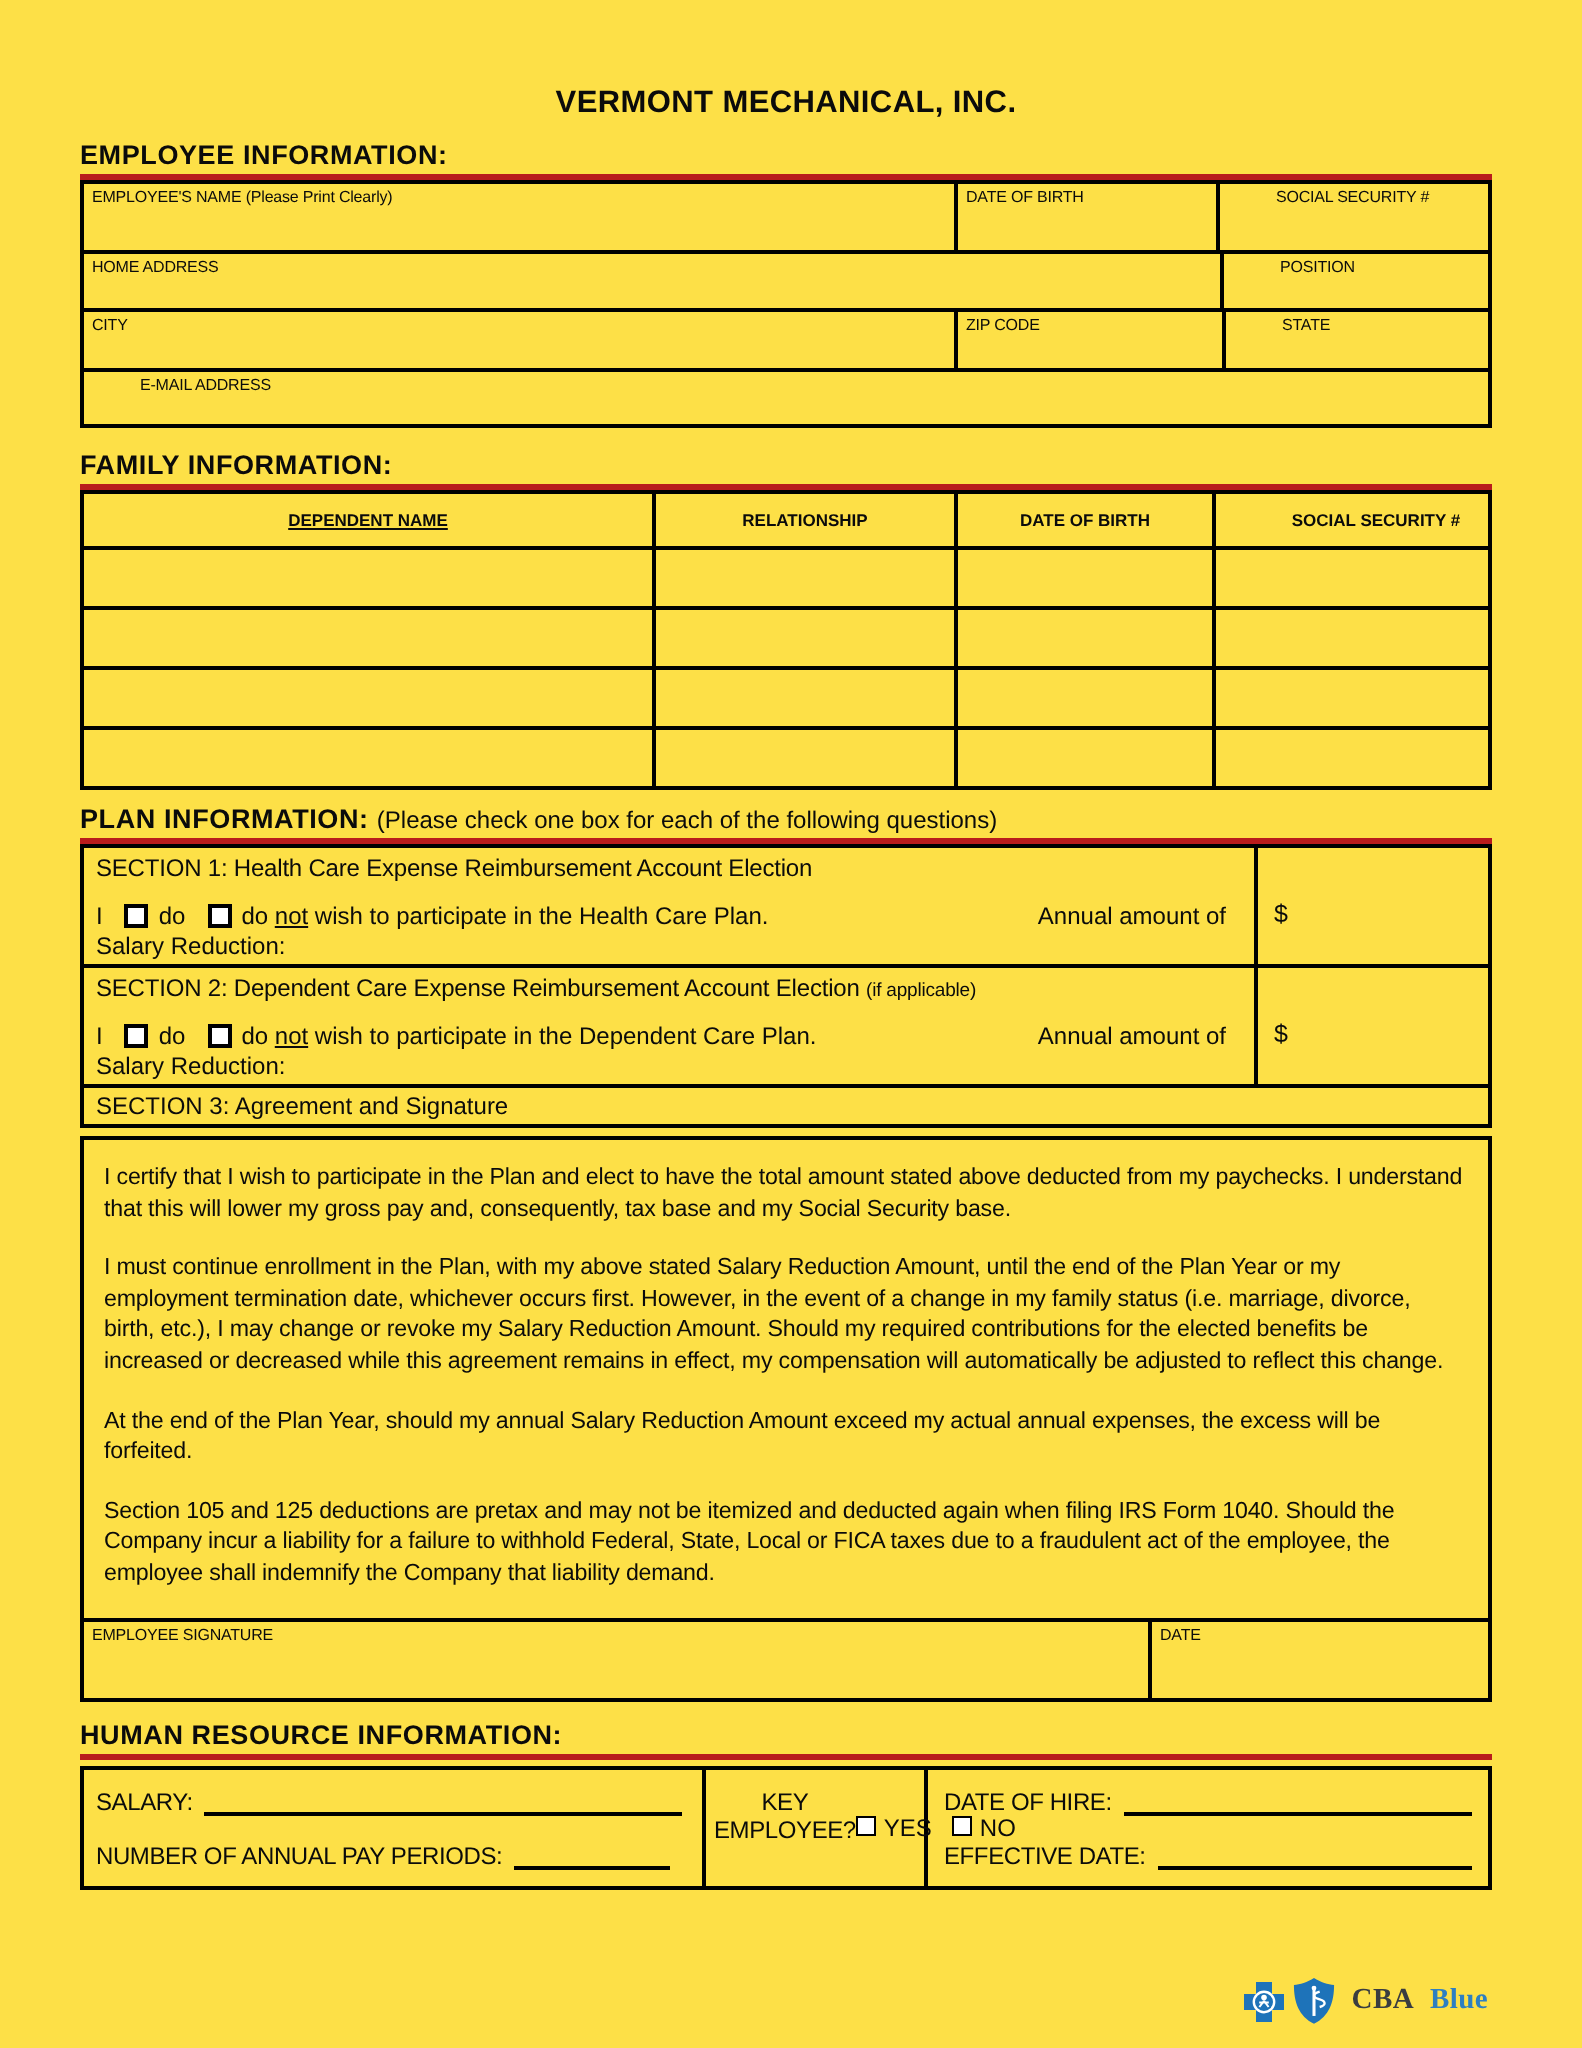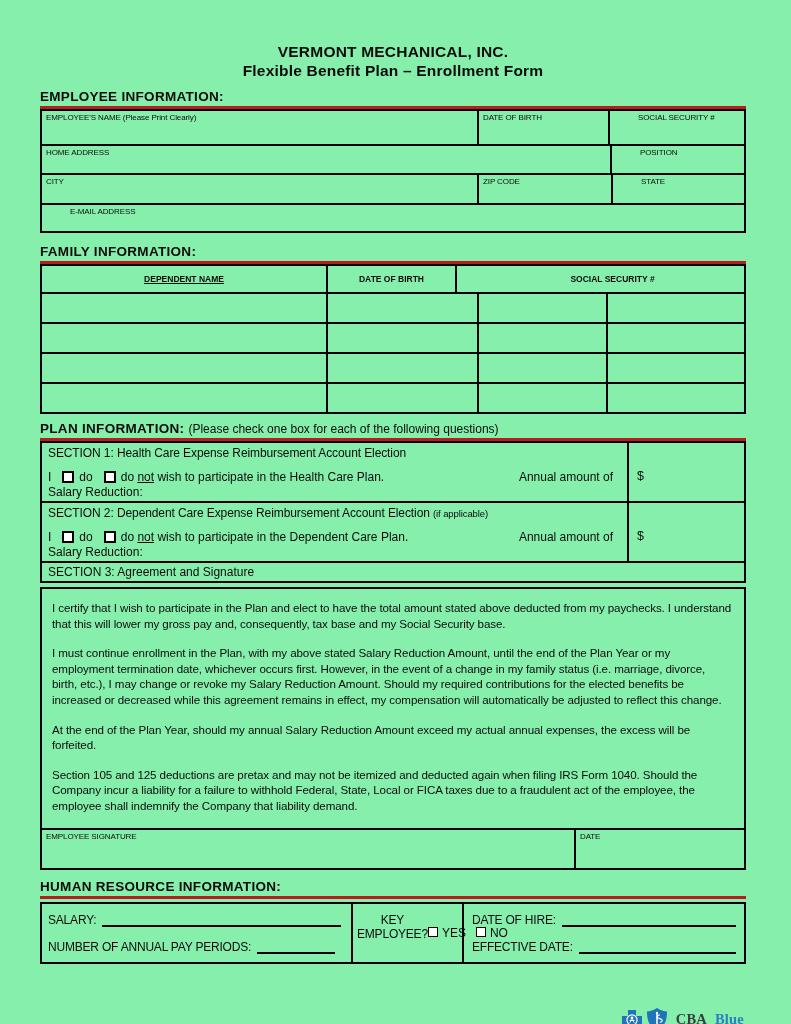--- a/index.html
+++ b/index.html
@@ -1,18 +1,18 @@
 <!DOCTYPE html>
 <html><head>
 <meta charset="utf-8">
 <style>
   * { box-sizing: border-box; margin: 0; padding: 0; }
   html, body { width: 791px; height: 1024px; background: #fff; overflow: hidden; }
   body { font-family: "Liberation Sans", "DejaVu Sans", sans-serif; color: #0b0b0b; }
-  .page { width: 791px; height: 1024px; padding: 42px 45px 0 40px; background: #86efac; }
+  .page { width: 791px; height: 1024px; padding: 42px 45px 0 40px; background: #fde047; }
 
   
   .title-block { text-align: center; margin-bottom: 8px; }
   .title-line { font-size: 15.5px; font-weight: 800; letter-spacing: 0.2px; line-height: 19px; }
 
   
   .sec-heading { font-size: 13.5px; font-weight: 800; letter-spacing: 0.3px;
                  border-bottom: 3px solid #b91c1c; padding-bottom: 2px; margin-top: 9px; }
 
   
@@ -83,21 +83,20 @@
   .logo-dark { color: #3a3d40; }
   .logo-blue { color: #2e7fc1; margin-left: 4px; }
 </style>
 </head>
 <body>
 
 <div class="page">
 
   <div class="title-block">
     <div class="title-line">VERMONT MECHANICAL, INC.</div>
-    <div class="title-line">Flexible Benefit Plan – Enrollment Form</div>
   </div>
 
   <div class="sec-heading">EMPLOYEE INFORMATION:</div>
   <div class="tbl">
     <div class="trow h35">
       <div class="cell w-name">
         <span class="lbl">EMPLOYEE'S NAME (Please Print Clearly)</span>
       </div>
       <div class="cell w-dob">
         <span class="lbl">DATE OF BIRTH</span>
@@ -130,20 +129,23 @@
         <span class="lbl">E-MAIL ADDRESS</span>
       </div>
     </div>
   </div>
 
   <div class="sec-heading" style="margin-top:11px;">FAMILY INFORMATION:</div>
   <div class="tbl">
     <div class="trow fam-head">
       <div class="cell fw1">
           <span class="fam-col-lbl">DEPENDENT NAME</span>
+        </div>
+      <div class="cell fw2">
+          <span class="fam-col-lbl">RELATIONSHIP</span>
         </div>
       <div class="cell fw3">
           <span class="fam-col-lbl">DATE OF BIRTH</span>
         </div>
       <div class="cell fw4">
           <span class="fam-col-lbl">SOCIAL SECURITY #</span>
         </div>
     </div>
     <div class="trow fam-row">
       <div class="cell fw1"></div>

